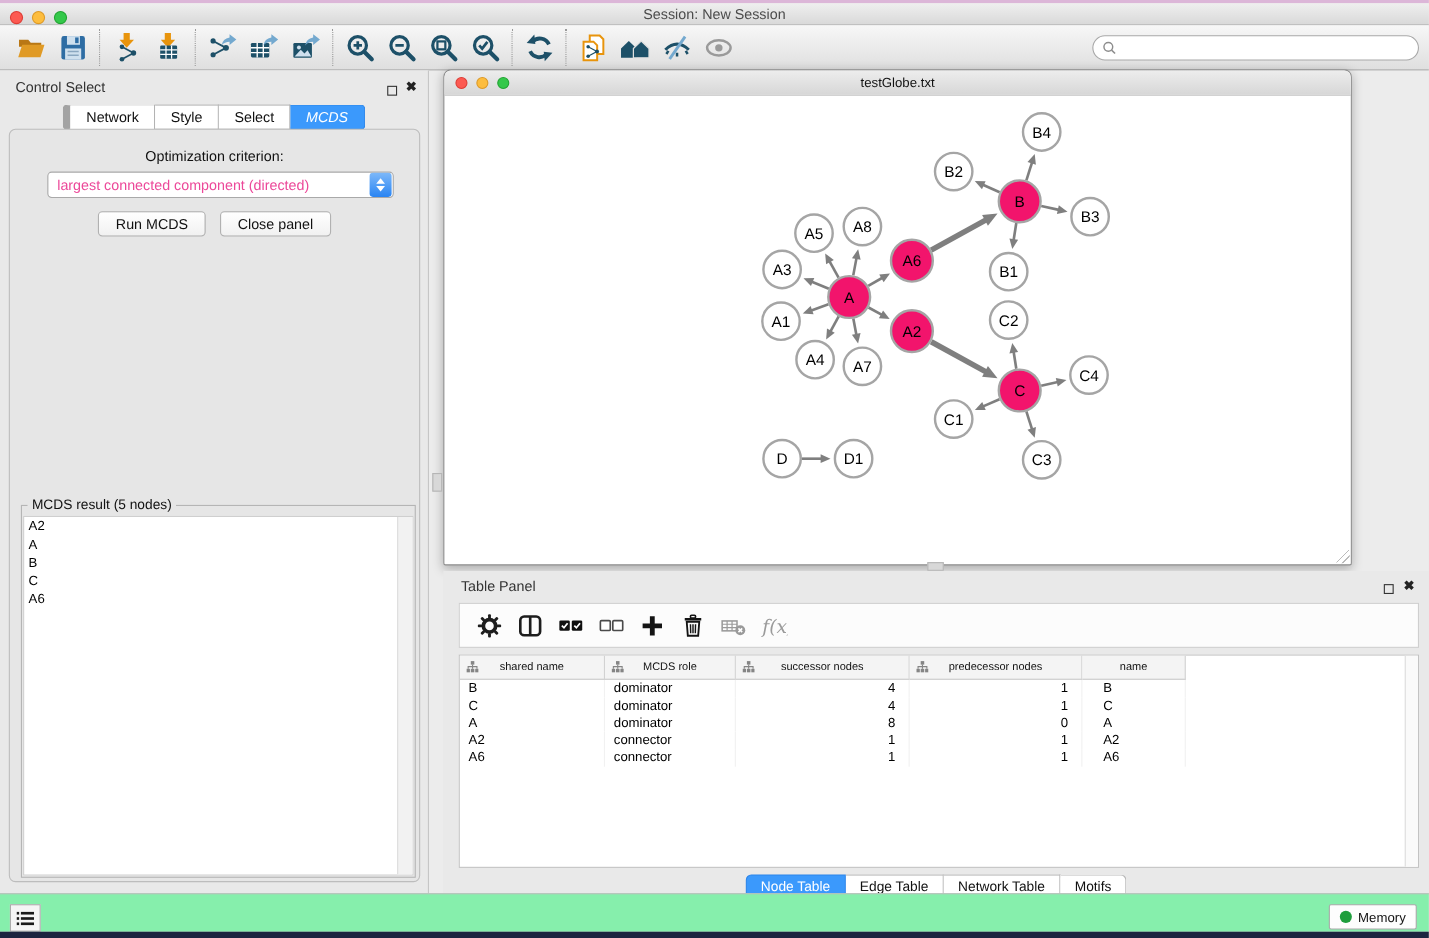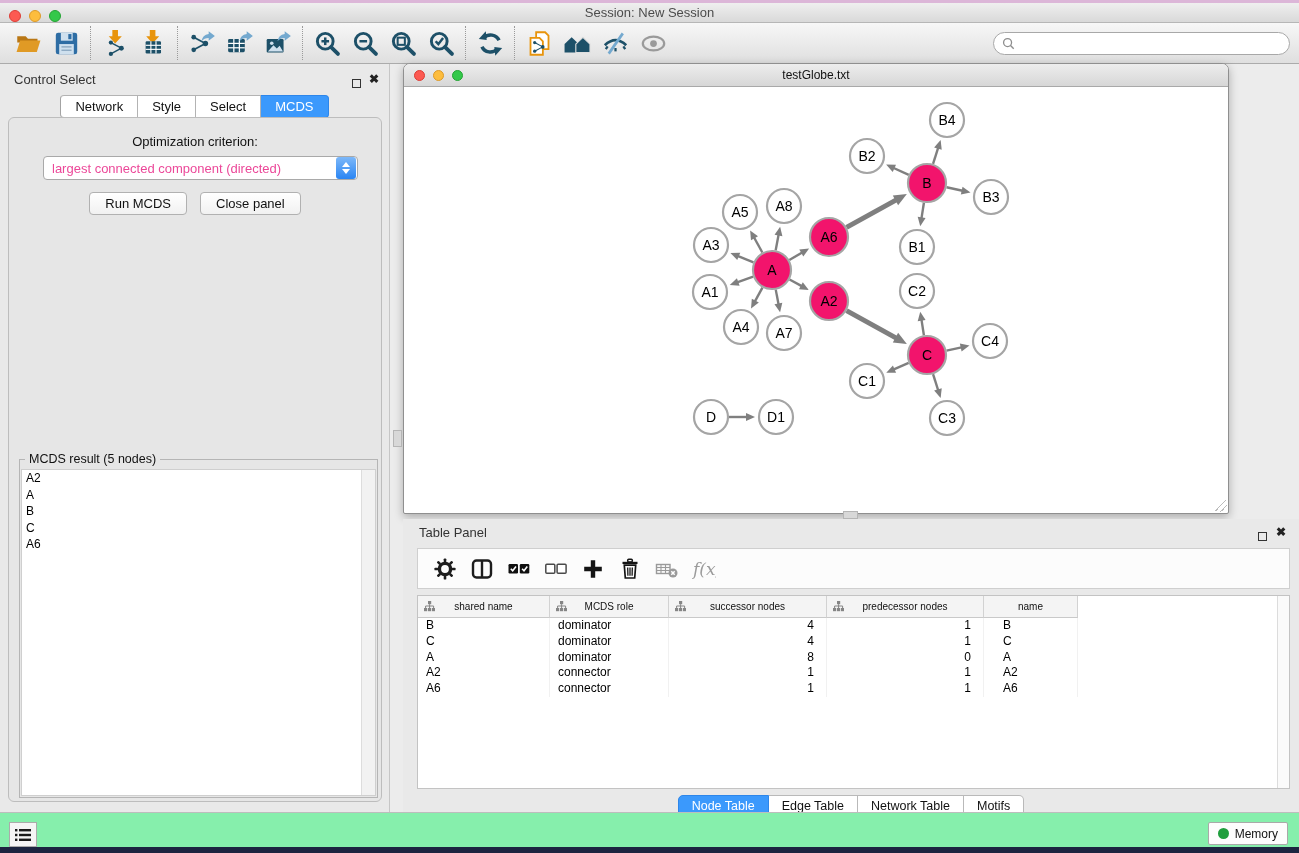--- a/index.html
+++ b/index.html
@@ -25,22 +25,22 @@
   #search-wrap { margin-left:auto; width:297px; height:23px; background:#fff; border:1px solid #a8a8a8; border-radius:12px; display:flex; align-items:center; padding:0 8px; }
   #search-wrap input { border:none; outline:none; flex:1; font-size:12px; margin-left:5px; font-family:"Liberation Sans",sans-serif; }
 
   
   #control-panel { left:0; top:64px; width:390px; height:748px; background:#e9e9e9; border-right:1px solid #c6c6c6; }
   .panel-title { font-size:13px; color:#333; }
   .float-icon { width:9px; height:9px; border:1.6px solid #333; display:inline-block; }
   .close-icon { font-size:12px; font-weight:bold; color:#222; line-height:10px; }
   #cp-tabs { left:0; top:31px; width:100%; display:flex; justify-content:center; }
   .jtab { font-size:13px; padding:3px 14px; background:#fff; border:1px solid #b3b3b3; border-left:none; color:#111; }
-  .jtab:first-child { border-left:1px solid #a3a3a3; border-radius:4px 0 0 4px; }
-  .jtab:last-child { border-radius:0 4px 4px 0; }
+  .jtab:first-child { border-left:7px solid #a3a3a3; border-radius:4px 0 0 4px; }
+  .jtab:last-child { border-radius:0 4px 4px 0;font-style:italic; }
   .jtab.active { background:#3b99fc; border-color:#2d86ea; color:#fff; }
   #cp-content { left:8px; top:53px; width:374px; height:685px; background:#e6e6e6; border:1px solid #bdbdbd; border-radius:6px; }
   #opt-label { top:16px; width:100%; text-align:center; font-size:13px; color:#111; }
   #opt-select { left:34px; top:38px; width:315px; height:24px; background:#fff; border:1px solid #a9a9a9; border-radius:4px; display:flex; align-items:center; }
   #opt-select .sel-text { flex:1; font-size:13px; padding-left:8px; color:#ec4899; white-space:nowrap; }
   #opt-select .stepper { width:20px; height:22px; margin-right:1px; border-radius:3px; background:linear-gradient(#7db8f9,#2a85f3); display:flex; flex-direction:column; align-items:center; justify-content:center; gap:2px; }
   .chev-up { width:0; height:0; border-left:4px solid transparent; border-right:4px solid transparent; border-bottom:5px solid #fff; }
   .chev-down { width:0; height:0; border-left:4px solid transparent; border-right:4px solid transparent; border-top:5px solid #fff; }
   #cp-buttons { top:74px; width:100%; display:flex; justify-content:center; gap:13px; }
   .push-btn { font-size:13px; color:#111; background:linear-gradient(#ffffff,#f1f1f1); border:1px solid #b1b1b1; border-radius:4px; padding:3px 15px; }

